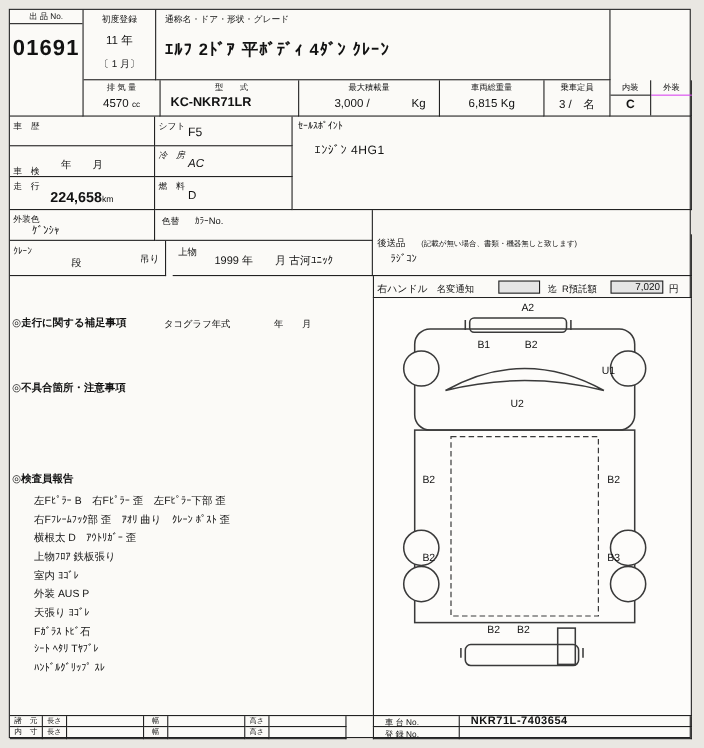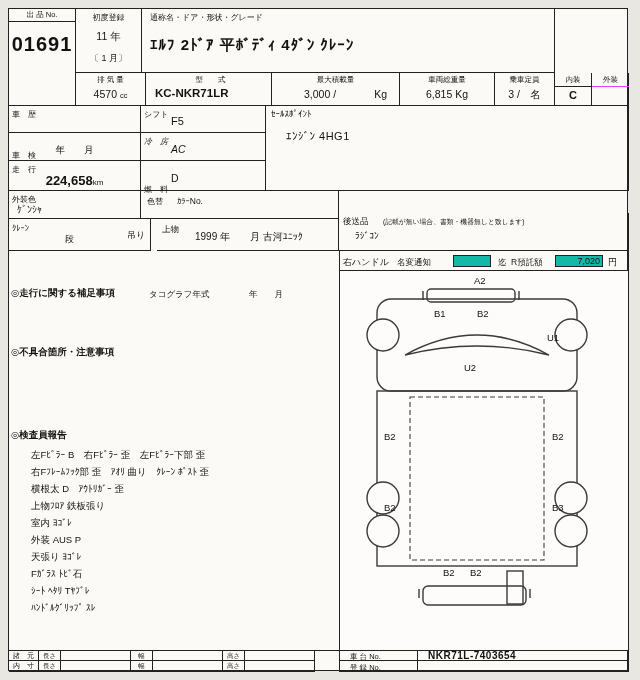--- a/index.html
+++ b/index.html
@@ -5,21 +5,21 @@
   *{margin:0;padding:0;box-sizing:border-box;}
   html,body{width:640px;height:680px;}
   body{background:#e9e7e2;font-family:"Liberation Sans","DejaVu Sans",sans-serif;color:#121212;position:relative;overflow:hidden;}
   .sheet{position:absolute;left:8px;top:8px;width:620px;height:663px;background:#fbfaf7;border:1px solid #222;}
   .cell{position:absolute;border-right:1px solid #222;border-bottom:1px solid #222;}
   .bl{border-left:1px solid #222;}
   .abs{position:absolute;white-space:nowrap;}
   .lab{position:absolute;white-space:nowrap;font-size:8px;color:#121212;}
   .ctr{text-align:center;}
   .b{font-weight:bold;}
-  .box{position:absolute;border:1px solid #222;background:#14b8a6;}
+  .box{position:absolute;border:1px solid #222;background:#e5e5e5;}
   .dcode{position:absolute;font-size:9.5px;color:#111;white-space:nowrap;}
   .rline{height:17px;font-size:9.5px;white-space:nowrap;}
   .head{font-size:9.5px;font-weight:600;white-space:nowrap;position:absolute;}
 </style>
 </head>
 <body>
 
 <div class="sheet">
 
   <div class="cell" style="left:0;top:0;width:67px;height:97px;">
@@ -86,27 +86,27 @@
   <div class="cell" style="left:132px;top:124px;width:125px;height:28px;font-style:italic;">
     <div class="lab" style="left:3px;top:3px;">冷　房</div>
     <div class="abs" style="left:30px;top:10px;font-size:10.5px;">AC</div>
   </div>
 
   <div class="cell" style="left:0;top:152px;width:132px;height:30px;">
     <div class="lab" style="left:3px;top:3px;">走　行</div>
     <div class="abs ctr" style="left:0;top:10px;width:100%;"><span class="b" style="font-size:13px;">224,658</span><span style="font-size:8px;">km</span></div>
   </div>
   <div class="cell" style="left:132px;top:152px;width:125px;height:30px;">
-    <div class="lab" style="left:3px;top:3px;margin-top:20px;">燃　料</div>
+    <div class="lab" style="left:3px;top:3px;">燃　料</div>
     <div class="abs" style="left:30px;top:11px;font-size:10.5px;">D</div>
   </div>
 
   <div class="cell" style="left:0;top:182px;width:132px;height:28px;">
     <div class="lab" style="left:3px;top:3px;">外装色</div>
-    <div class="abs" style="left:8px;top:13px;font-size:10px;">ｹﾞﾝｼｬ</div>
+    <div class="abs" style="left:20px;top:13px;font-size:10px;">ｹﾞﾝｼｬ</div>
   </div>
   <div class="cell" style="left:132px;top:182px;width:198px;height:28px;">
     <div class="lab" style="left:6px;top:5px;">色替</div>
     <div class="abs" style="left:36px;top:5px;font-size:8.5px;">ｶﾗｰNo.</div>
   </div>
 
   <div class="cell" style="left:0;top:210px;width:142px;height:32px;">
     <div class="lab" style="left:3px;top:4px;font-size:8.5px;">ｸﾚｰﾝ</div>
     <div class="abs" style="left:56px;top:14px;font-size:9px;">段</div>
     <div class="abs" style="left:118px;top:10px;font-size:9px;">吊り</div>

